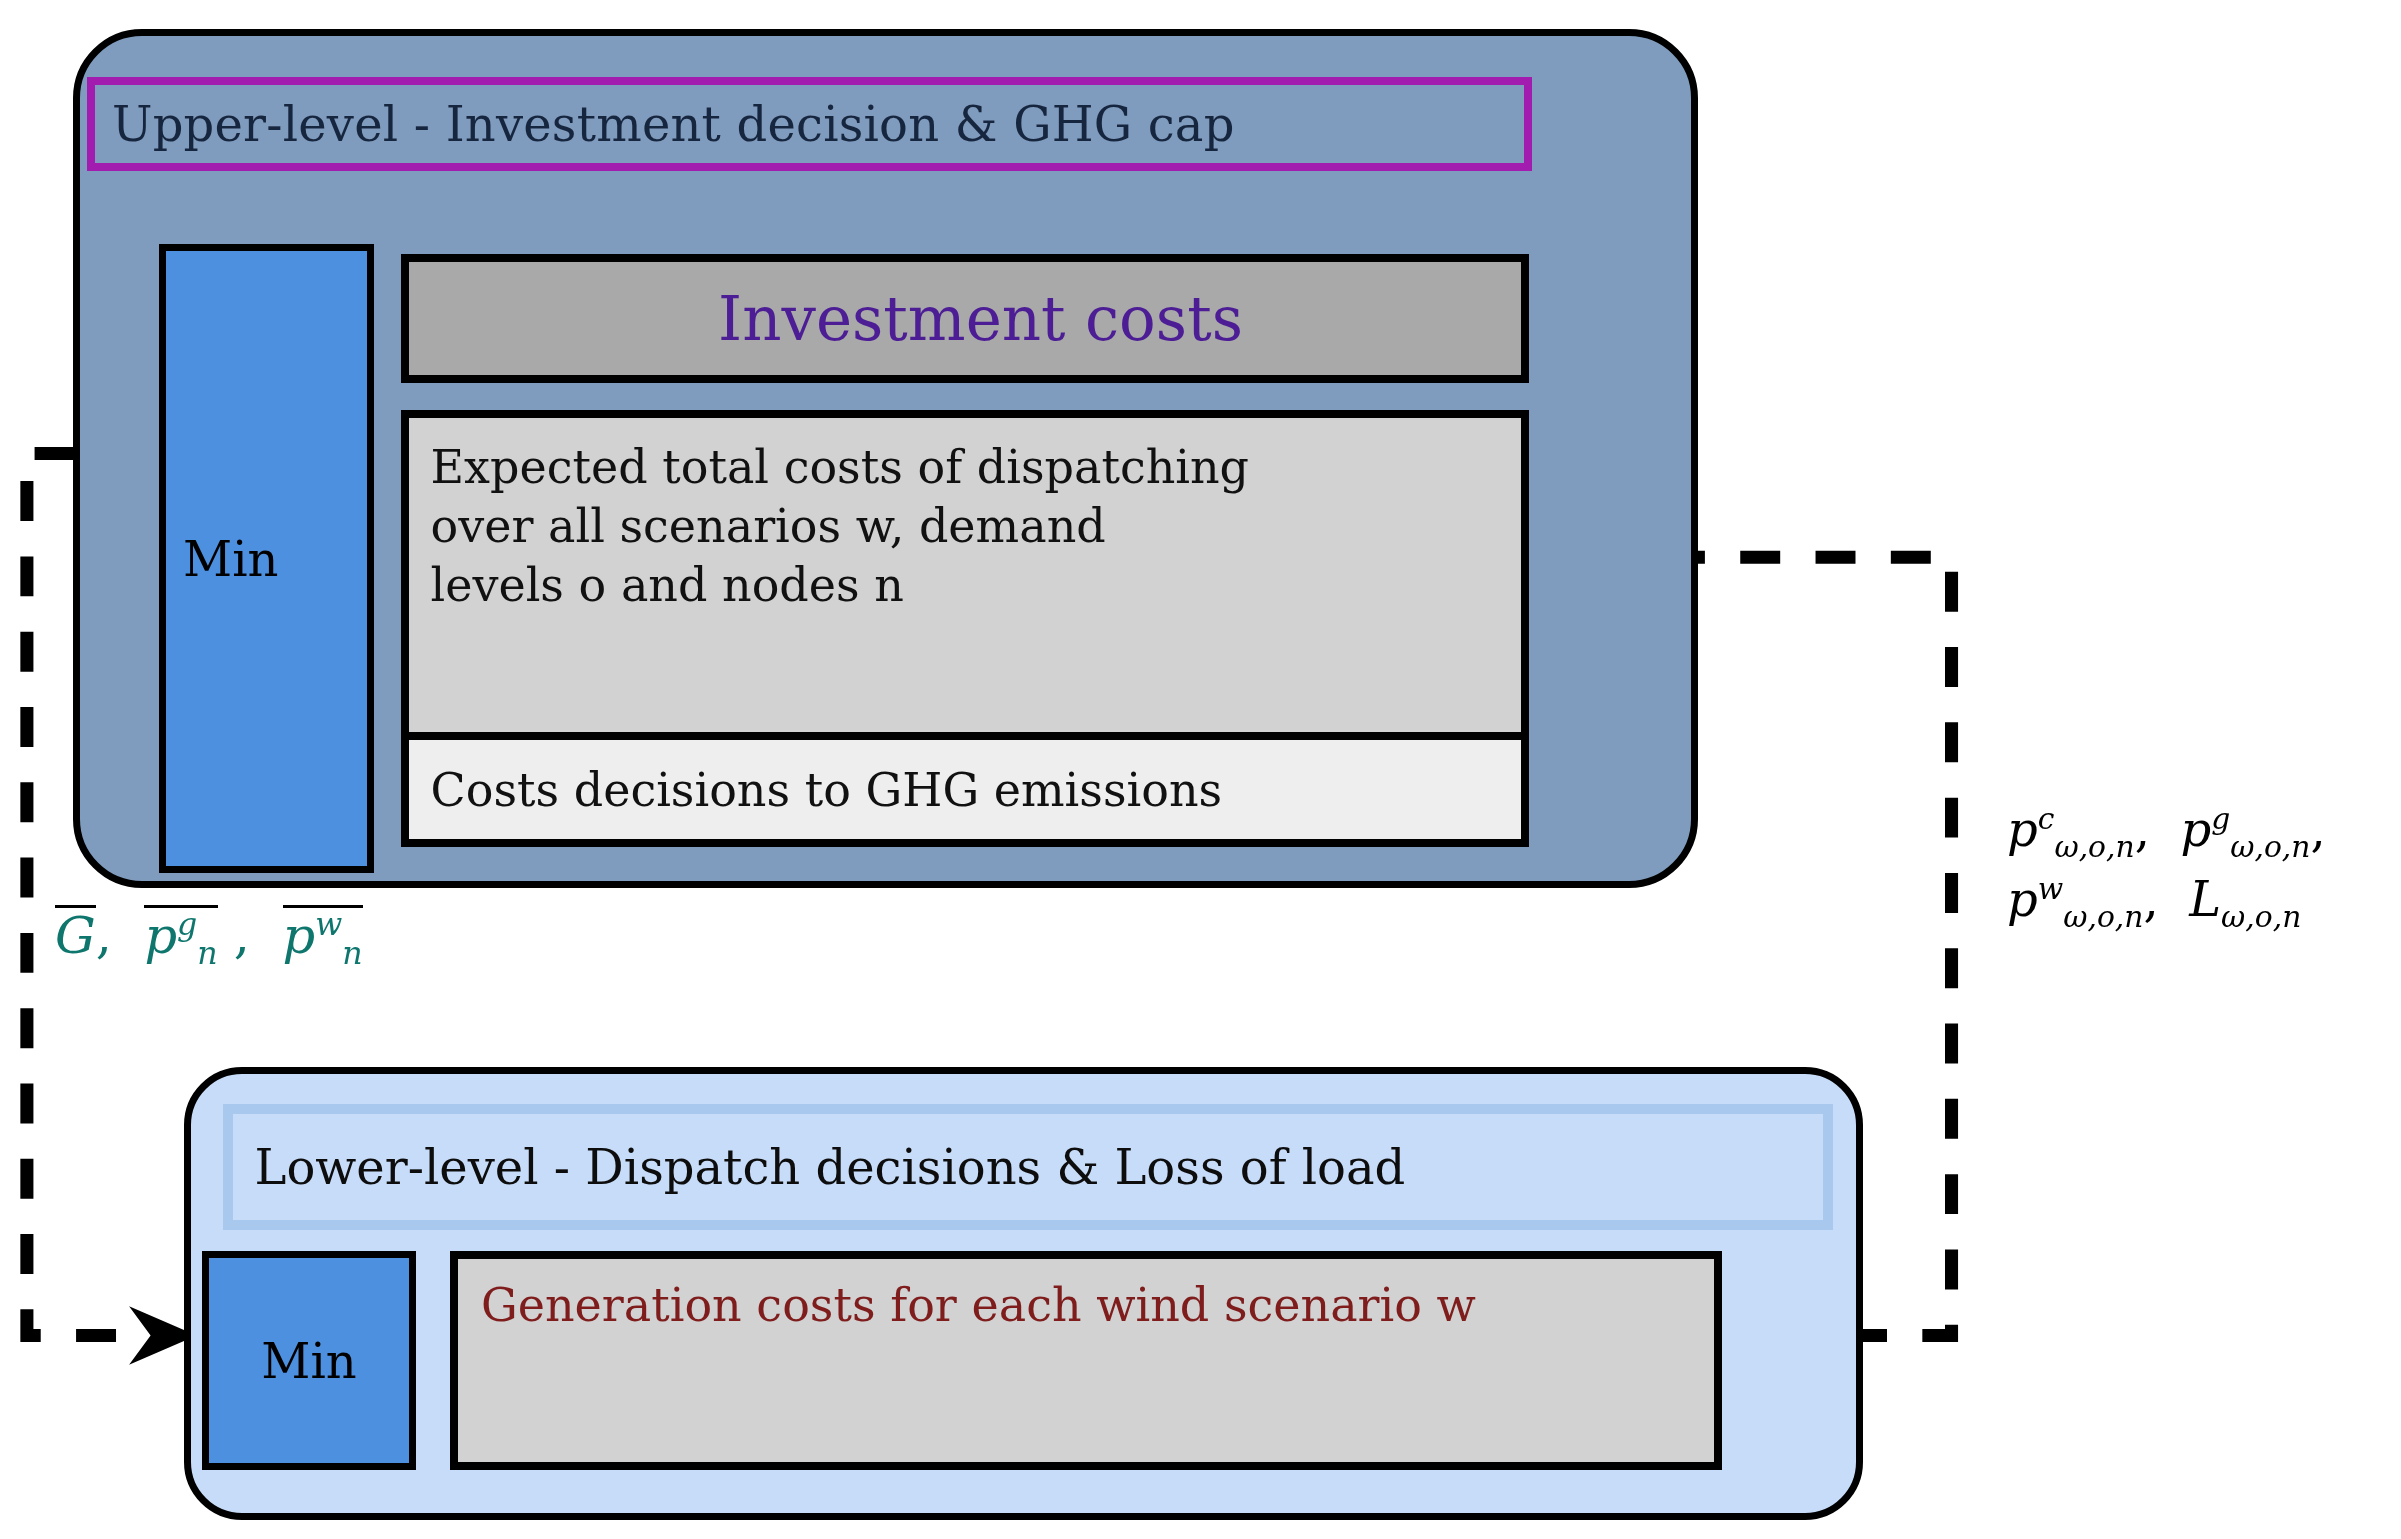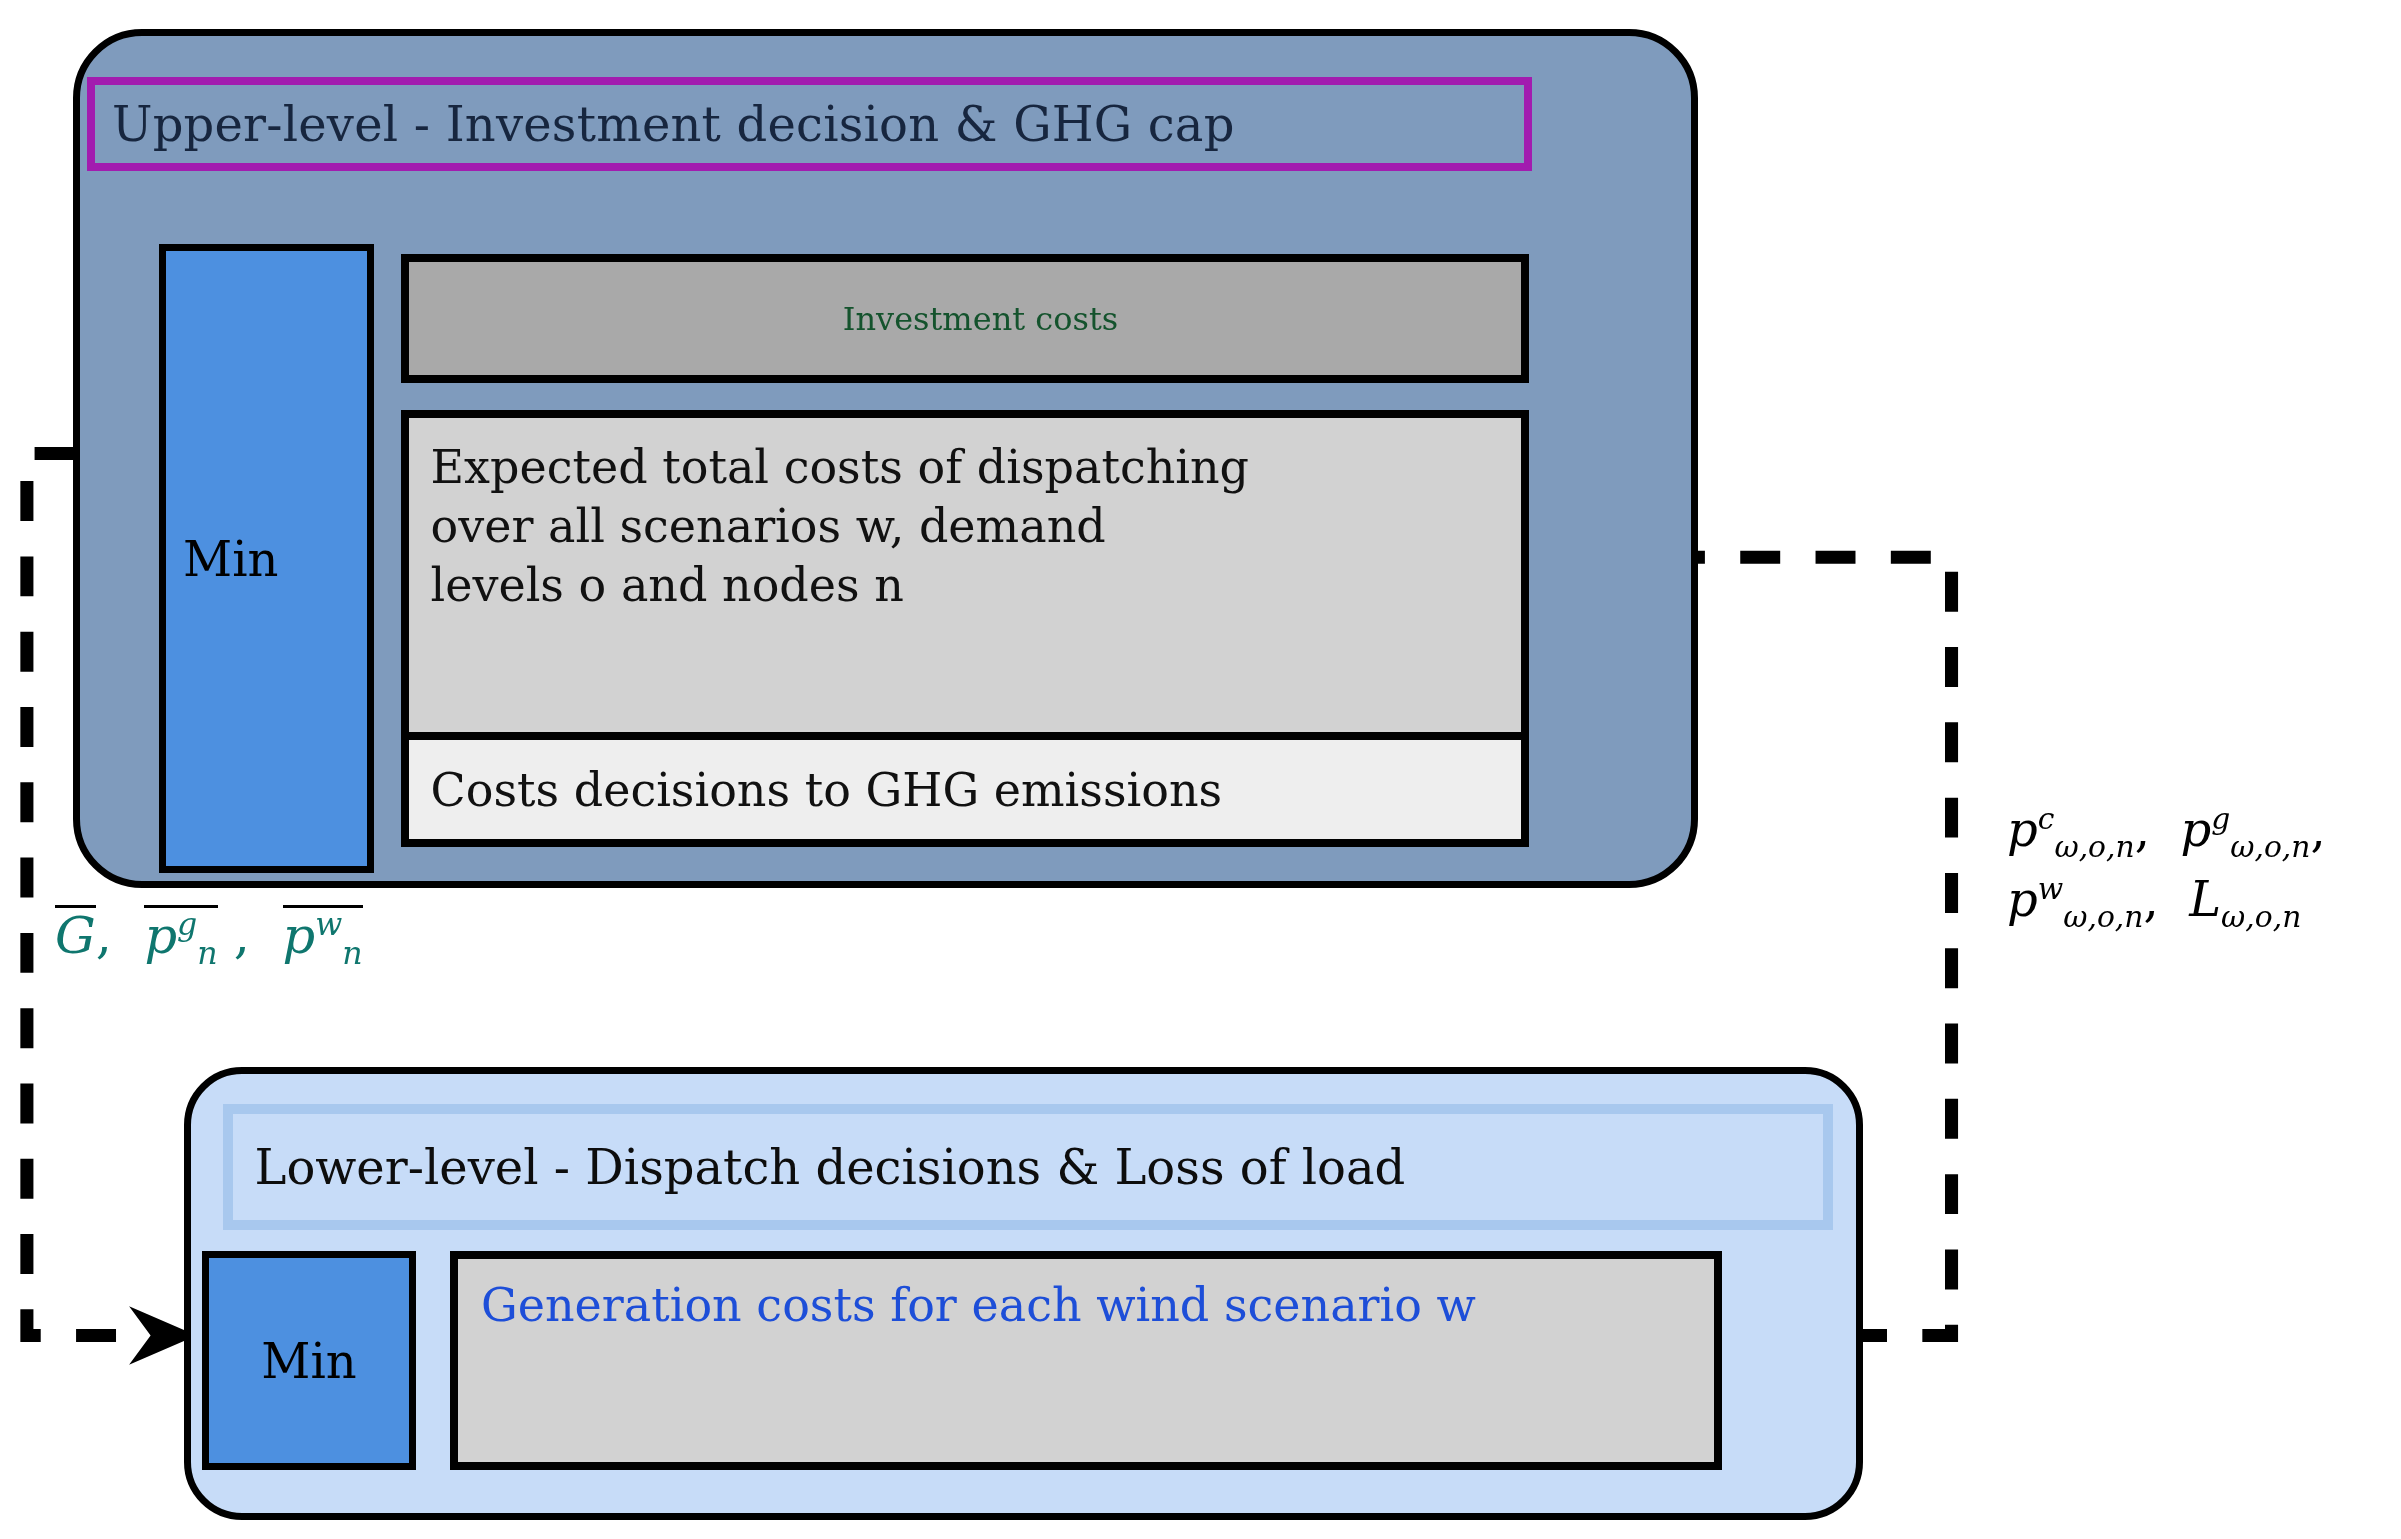--- a/index.html
+++ b/index.html
@@ -84,22 +84,22 @@
 
   .box-investment {
     left: 401px;
     top: 254px;
     width: 1128px;
     height: 129px;
     background: #a9a9a9;
     justify-content: center;
   }
   .box-investment .boxtext {
-    font-size: 32px;
-    color: #14532d;
+    font-size: 61px;
+    color: #4c1d95;
     padding-left: 31px;
   }
 
   .box-expected {
     left: 401px;
     top: 410px;
     width: 1128px;
     height: 336px;
     background: #d2d2d2;
     align-items: flex-start;
@@ -180,21 +180,21 @@
     background: #d2d2d2;
     border: 8.5px solid #000000;
     box-sizing: border-box;
     display: flex;
     align-items: flex-start;
     padding-top: 17px;
     padding-left: 23px;
   }
   .box-generation .boxtext {
     font-size: 46px;
-    color: #1d4ed8;
+    color: #7f1d1d;
     line-height: 1.3;
   }
 
   
   .math-left {
     position: absolute;
     left: 55px;
     top: 905px;
     font-size: 51px;
     color: #0f766e;

